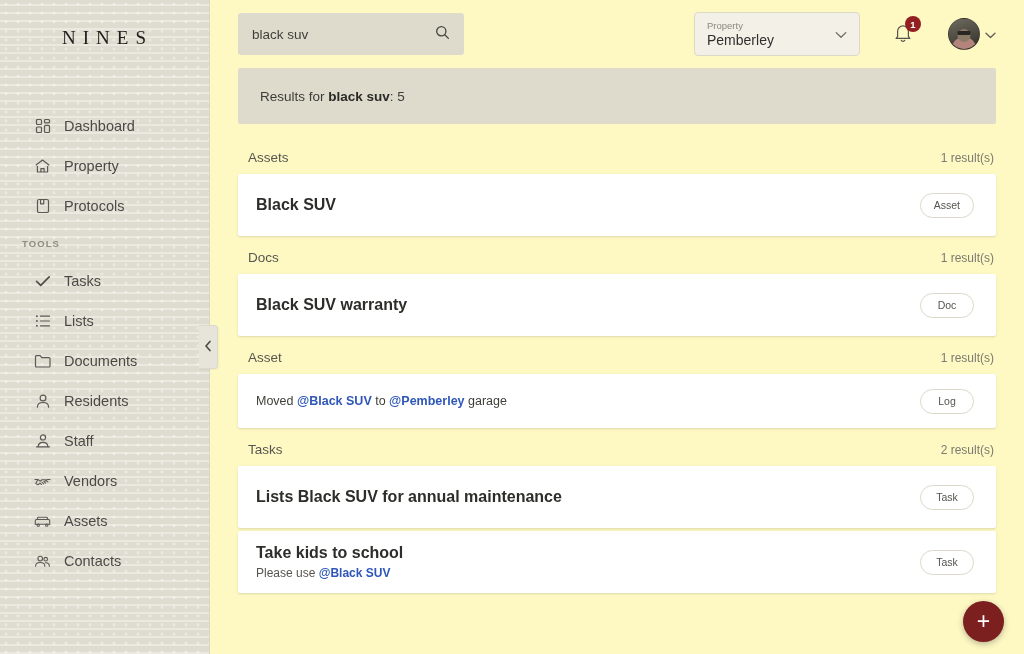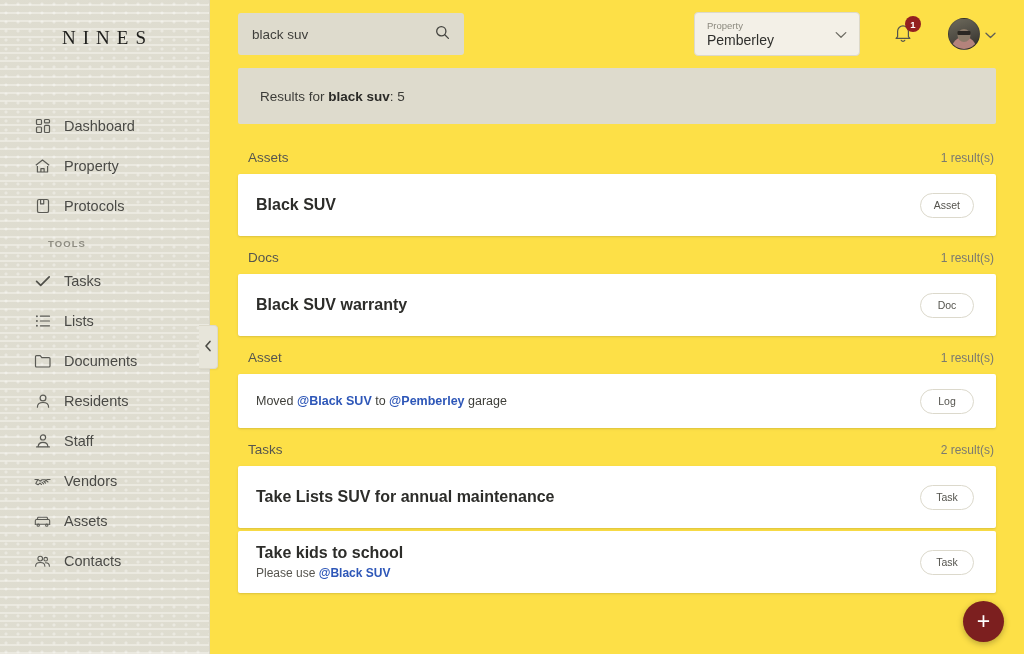--- a/index.html
+++ b/index.html
@@ -38,34 +38,34 @@
   .nav { padding-top: 24px; position: relative; z-index: 2; }
   .nav-item {
     display: flex; align-items: center; gap: 13px;
     height: 40px; padding: 12px 0 0 34px;
     color: #4a4a46; font-size: 14.5px; cursor: pointer;
   }
   .nav-icon { width: 17px; height: 17px; display:flex; align-items:center; justify-content:center; flex: 0 0 17px; }
   .nav-icon svg { display:block; }
   .nav-group-label {
     font-size: 9.5px; letter-spacing: 1.1px; color: #8d8b80;
-    padding: 18px 0 6px 48px; text-transform: uppercase; font-weight: 600;
+    padding: 18px 0 6px 22px; text-transform: uppercase; font-weight: 600;
   }
   .collapse-tab {
     position: absolute; left: 199px; top: 325px;
     width: 19px; height: 44px;
     background: #e7e5da; border: 1px solid #dcd9cb; border-left: none;
     border-radius: 0 4px 4px 0;
     display: flex; align-items: center; justify-content: center;
     cursor: pointer; z-index: 30;
     box-shadow: 1px 1px 2px rgba(0,0,0,.05);
   }
 
   
-  .main { flex: 1; height: 654px; position: relative; background: #fde047; overflow: hidden; }
+  .main { flex: 1; height: 654px; position: relative; background: #fef9c3; overflow: hidden; }
 
   .topbar {
     height: 68px; display: flex; align-items: center;
     padding: 0 28px 0 28px; gap: 14px;
   }
   .search-box {
     width: 226px; height: 42px; background: #dedbcd;
     border-radius: 3px; display: flex; align-items: center;
     padding: 0 14px; cursor: text;
   }
@@ -404,21 +404,21 @@
         </div>
       </div>
 
       <div class="section">
         <div class="section-head">
           <span class="section-title">Tasks</span>
           <span class="section-count">2 result(s)</span>
         </div>
         <div class="card card-tall">
           <div class="card-body">
-            <span class="card-title">Take Lists SUV for annual maintenance</span>
+            <span class="card-title">Lists Black SUV for annual maintenance</span>
           </div>
           <span class="pill">Task</span>
         </div>
         <div class="card card-tall">
           <div class="card-body">
             <span class="card-title">Take kids to school</span>
             <span class="card-sub"><span>Please use </span><span class="mention">@Black SUV</span></span>
           </div>
           <span class="pill">Task</span>
         </div>

